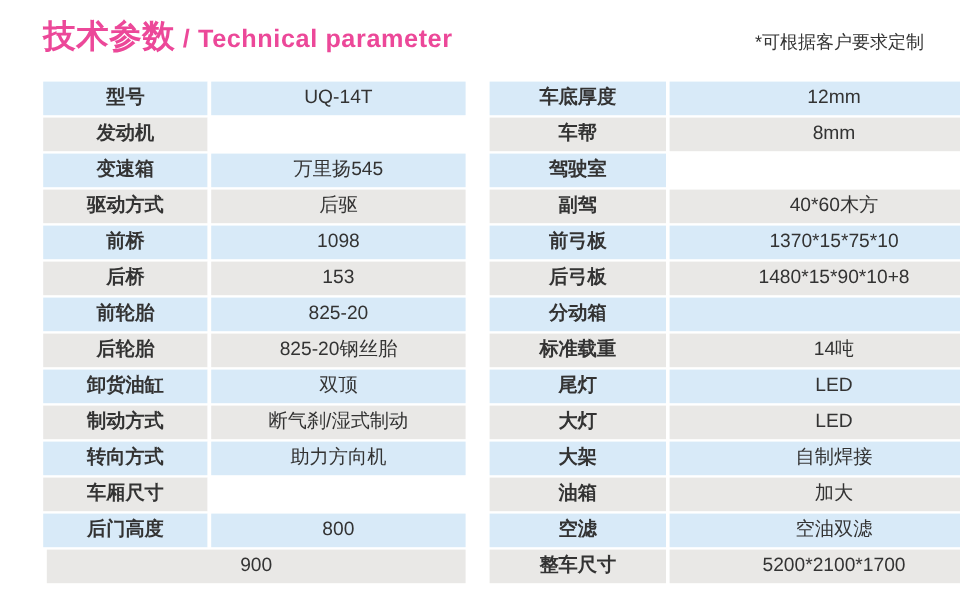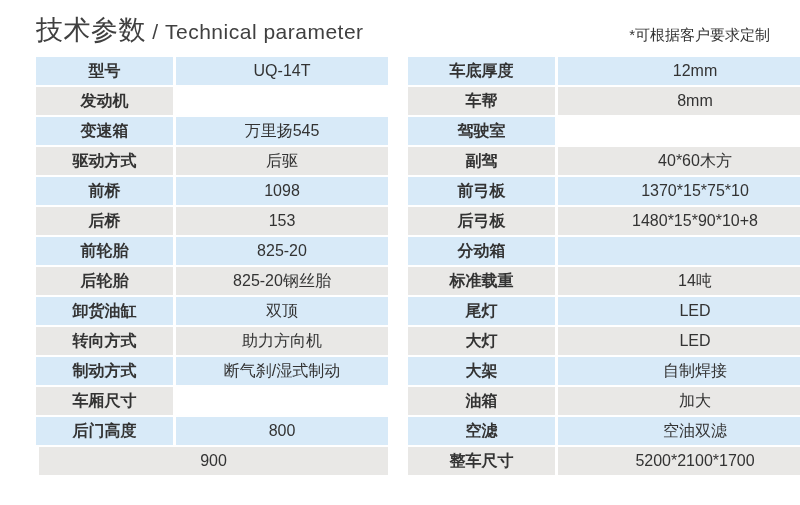--- a/index.html
+++ b/index.html
@@ -14,32 +14,32 @@
   .page { position: absolute; inset: 0; background: #ffffff; }
 
   
   .header {
     position: absolute;
     top: 12px; left: 36px; right: 30px;
     display: flex;
     justify-content: space-between;
     align-items: flex-end;
   }
-  .title { color: #404040; font-weight: 400; letter-spacing: 0.5px; white-space: nowrap; }
+  .title { color: #ec4899; font-weight: 700; letter-spacing: 0.5px; white-space: nowrap; }
   .title .zh { font-size: 27px; }
   .title .en { font-size: 21px; }
   .note {
     font-size: 15px;
     color: #333333;
     padding-bottom: 3px;
     white-space: nowrap;
   }
 
   
-  .spec-table { position: absolute; top: 57px; }
+  .spec-table { position: absolute; top: 68px; }
   .table-left  { left: 36px;  width: 352px; }
   .table-right { left: 408px; width: 424px; }
 
   .spec-row {
     display: flex;
     height: 28px;
     margin-bottom: 2px;
   }
   .spec-row:nth-child(odd)  .cell { background: var(--row-blue, #d8eaf8); }
   .spec-row:nth-child(even) .cell { background: var(--row-gray, #e9e8e6); }
@@ -109,28 +109,28 @@
         <div class="cell label">后轮胎</div>
         <div class="cell-gap"></div>
         <div class="cell value">825-20钢丝胎</div>
       </div>
       <div class="spec-row">
         <div class="cell label">卸货油缸</div>
         <div class="cell-gap"></div>
         <div class="cell value">双顶</div>
       </div>
       <div class="spec-row">
+        <div class="cell label">制动方式</div>
+        <div class="cell-gap"></div>
+        <div class="cell value">断气刹/湿式制动</div>
+      </div>
+      <div class="spec-row">
         <div class="cell label">转向方式</div>
         <div class="cell-gap"></div>
         <div class="cell value">助力方向机</div>
-      </div>
-      <div class="spec-row">
-        <div class="cell label">制动方式</div>
-        <div class="cell-gap"></div>
-        <div class="cell value">断气刹/湿式制动</div>
       </div>
       <div class="spec-row">
         <div class="cell label">车厢尺寸</div>
         <div class="cell-gap"></div>
       </div>
       <div class="spec-row">
         <div class="cell label">后门高度</div>
         <div class="cell-gap"></div>
         <div class="cell value">800</div>
       </div>

